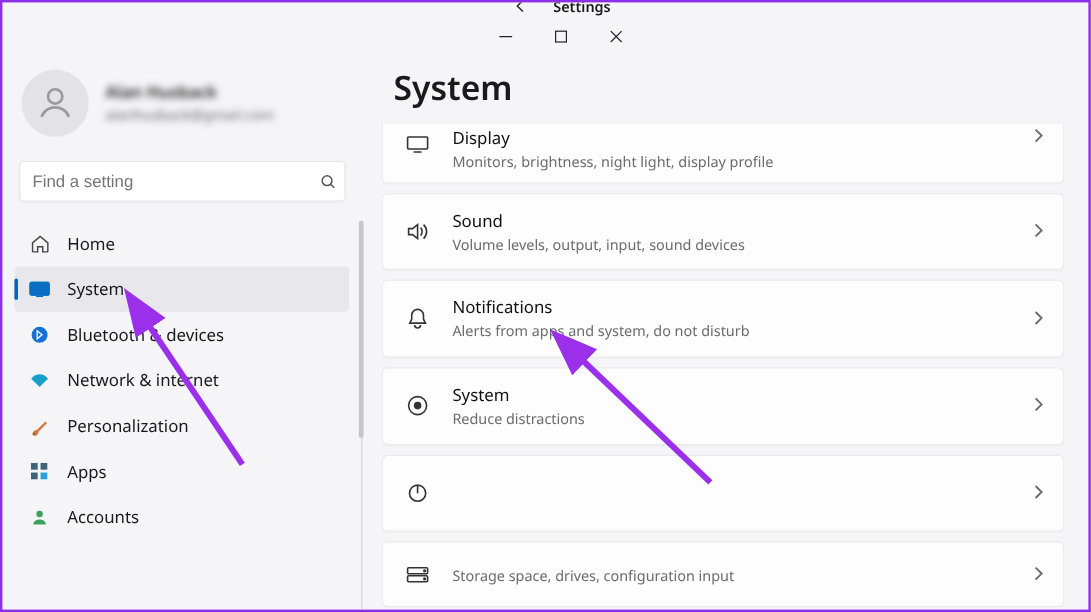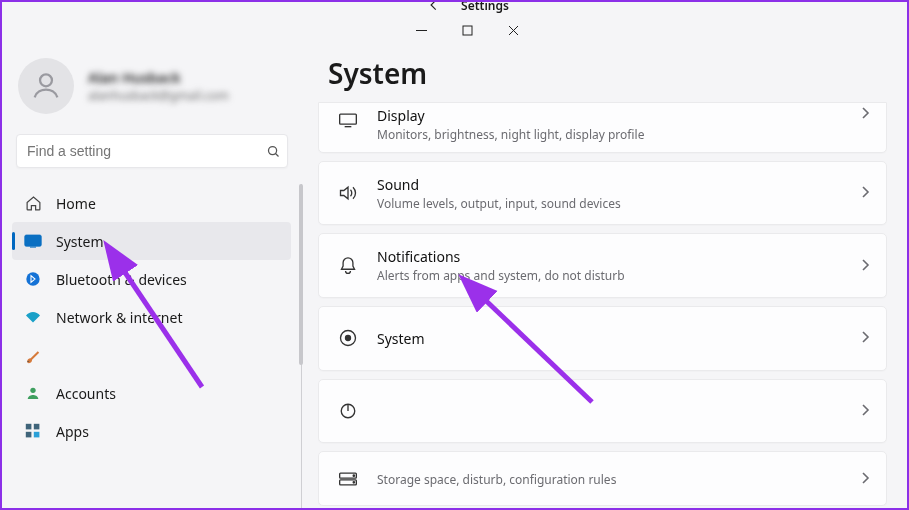--- a/index.html
+++ b/index.html
@@ -178,41 +178,42 @@
         </span>
         <span>Network &amp; internet</span>
       </div>
       <div class="nav-item">
         <span class="nicon">
           <svg width="17" height="17" viewBox="0 0 24 24">
               <path d="M3 21c0-3 2-5 5-5l10-10 2 2-10 10c0 3-2 5-5 5z" fill="#d67a3b"></path>
               <path d="M3 21l3-1" stroke="#444"></path>
             </svg>
         </span>
-      </div>
-      <div class="nav-item">
-        <span class="nicon">
-          <svg width="16" height="16" viewBox="0 0 24 24">
-              <circle cx="12" cy="8" r="4" fill="#3f9f5f"></circle>
-              <path d="M4 21c1-5 5-6 8-6s7 1 8 6z" fill="#3f9f5f"></path>
-            </svg>
-        </span>
-        <span>Accounts</span>
+        <span>Personalization</span>
       </div>
       <div class="nav-item">
         <span class="nicon">
           <svg width="16" height="16" viewBox="0 0 20 20">
               <rect x="1" y="1" width="7" height="7" fill="#3f647a"></rect>
               <rect x="11" y="1" width="7" height="7" fill="#3f647a"></rect>
               <rect x="1" y="11" width="7" height="7" fill="#3f647a"></rect>
               <rect x="11" y="11" width="7" height="7" fill="#2aa0d8"></rect>
             </svg>
         </span>
         <span>Apps</span>
       </div>
+      <div class="nav-item">
+        <span class="nicon">
+          <svg width="16" height="16" viewBox="0 0 24 24">
+              <circle cx="12" cy="8" r="4" fill="#3f9f5f"></circle>
+              <path d="M4 21c1-5 5-6 8-6s7 1 8 6z" fill="#3f9f5f"></path>
+            </svg>
+        </span>
+        <span>Accounts</span>
+      </div>
     </div>
   </div>
 
   <div class="content">
     <div class="page-title">System</div>
     <div class="cards">
 
       <div class="card first">
         <span class="cicon">
           <svg width="20" height="16" viewBox="0 0 24 18" fill="none" stroke="#333" stroke-width="1.6">
@@ -269,20 +270,21 @@
 
       <div class="card">
         <span class="cicon">
           <svg width="20" height="20" viewBox="0 0 24 24" fill="none" stroke="#333" stroke-width="1.6">
               <circle cx="12" cy="12" r="9"></circle>
               <circle cx="12" cy="12" r="3" fill="#333"></circle>
             </svg>
         </span>
         <div class="ctexts">
           <div class="ctitle">System</div>
+          <div class="cdesc">Reduce distractions</div>
         </div>
         <span class="chevron">
           <svg width="9" height="14" viewBox="0 0 9 14" fill="none" stroke="#6b6b70" stroke-width="1.6">
               <polyline points="2 2 7 7 2 12"></polyline>
             </svg>
         </span>
       </div>
 
       <div class="card">
         <span class="cicon">
@@ -303,21 +305,21 @@
       <div class="card last">
         <span class="cicon">
           <svg width="20" height="16" viewBox="0 0 24 18" fill="none" stroke="#333" stroke-width="1.6">
               <rect x="2" y="2" width="20" height="6" rx="1"></rect>
               <rect x="2" y="10" width="20" height="6" rx="1"></rect>
               <circle cx="19" cy="5" r="0.8" fill="#333"></circle>
               <circle cx="19" cy="13" r="0.8" fill="#333"></circle>
             </svg>
         </span>
         <div class="ctexts">
-          <div class="cdesc">Storage space, disturb, configuration rules</div>
+          <div class="cdesc">Storage space, drives, configuration input</div>
         </div>
         <span class="chevron">
           <svg width="9" height="14" viewBox="0 0 9 14" fill="none" stroke="#6b6b70" stroke-width="1.6">
               <polyline points="2 2 7 7 2 12"></polyline>
             </svg>
         </span>
       </div>
 
     </div>
   </div>

